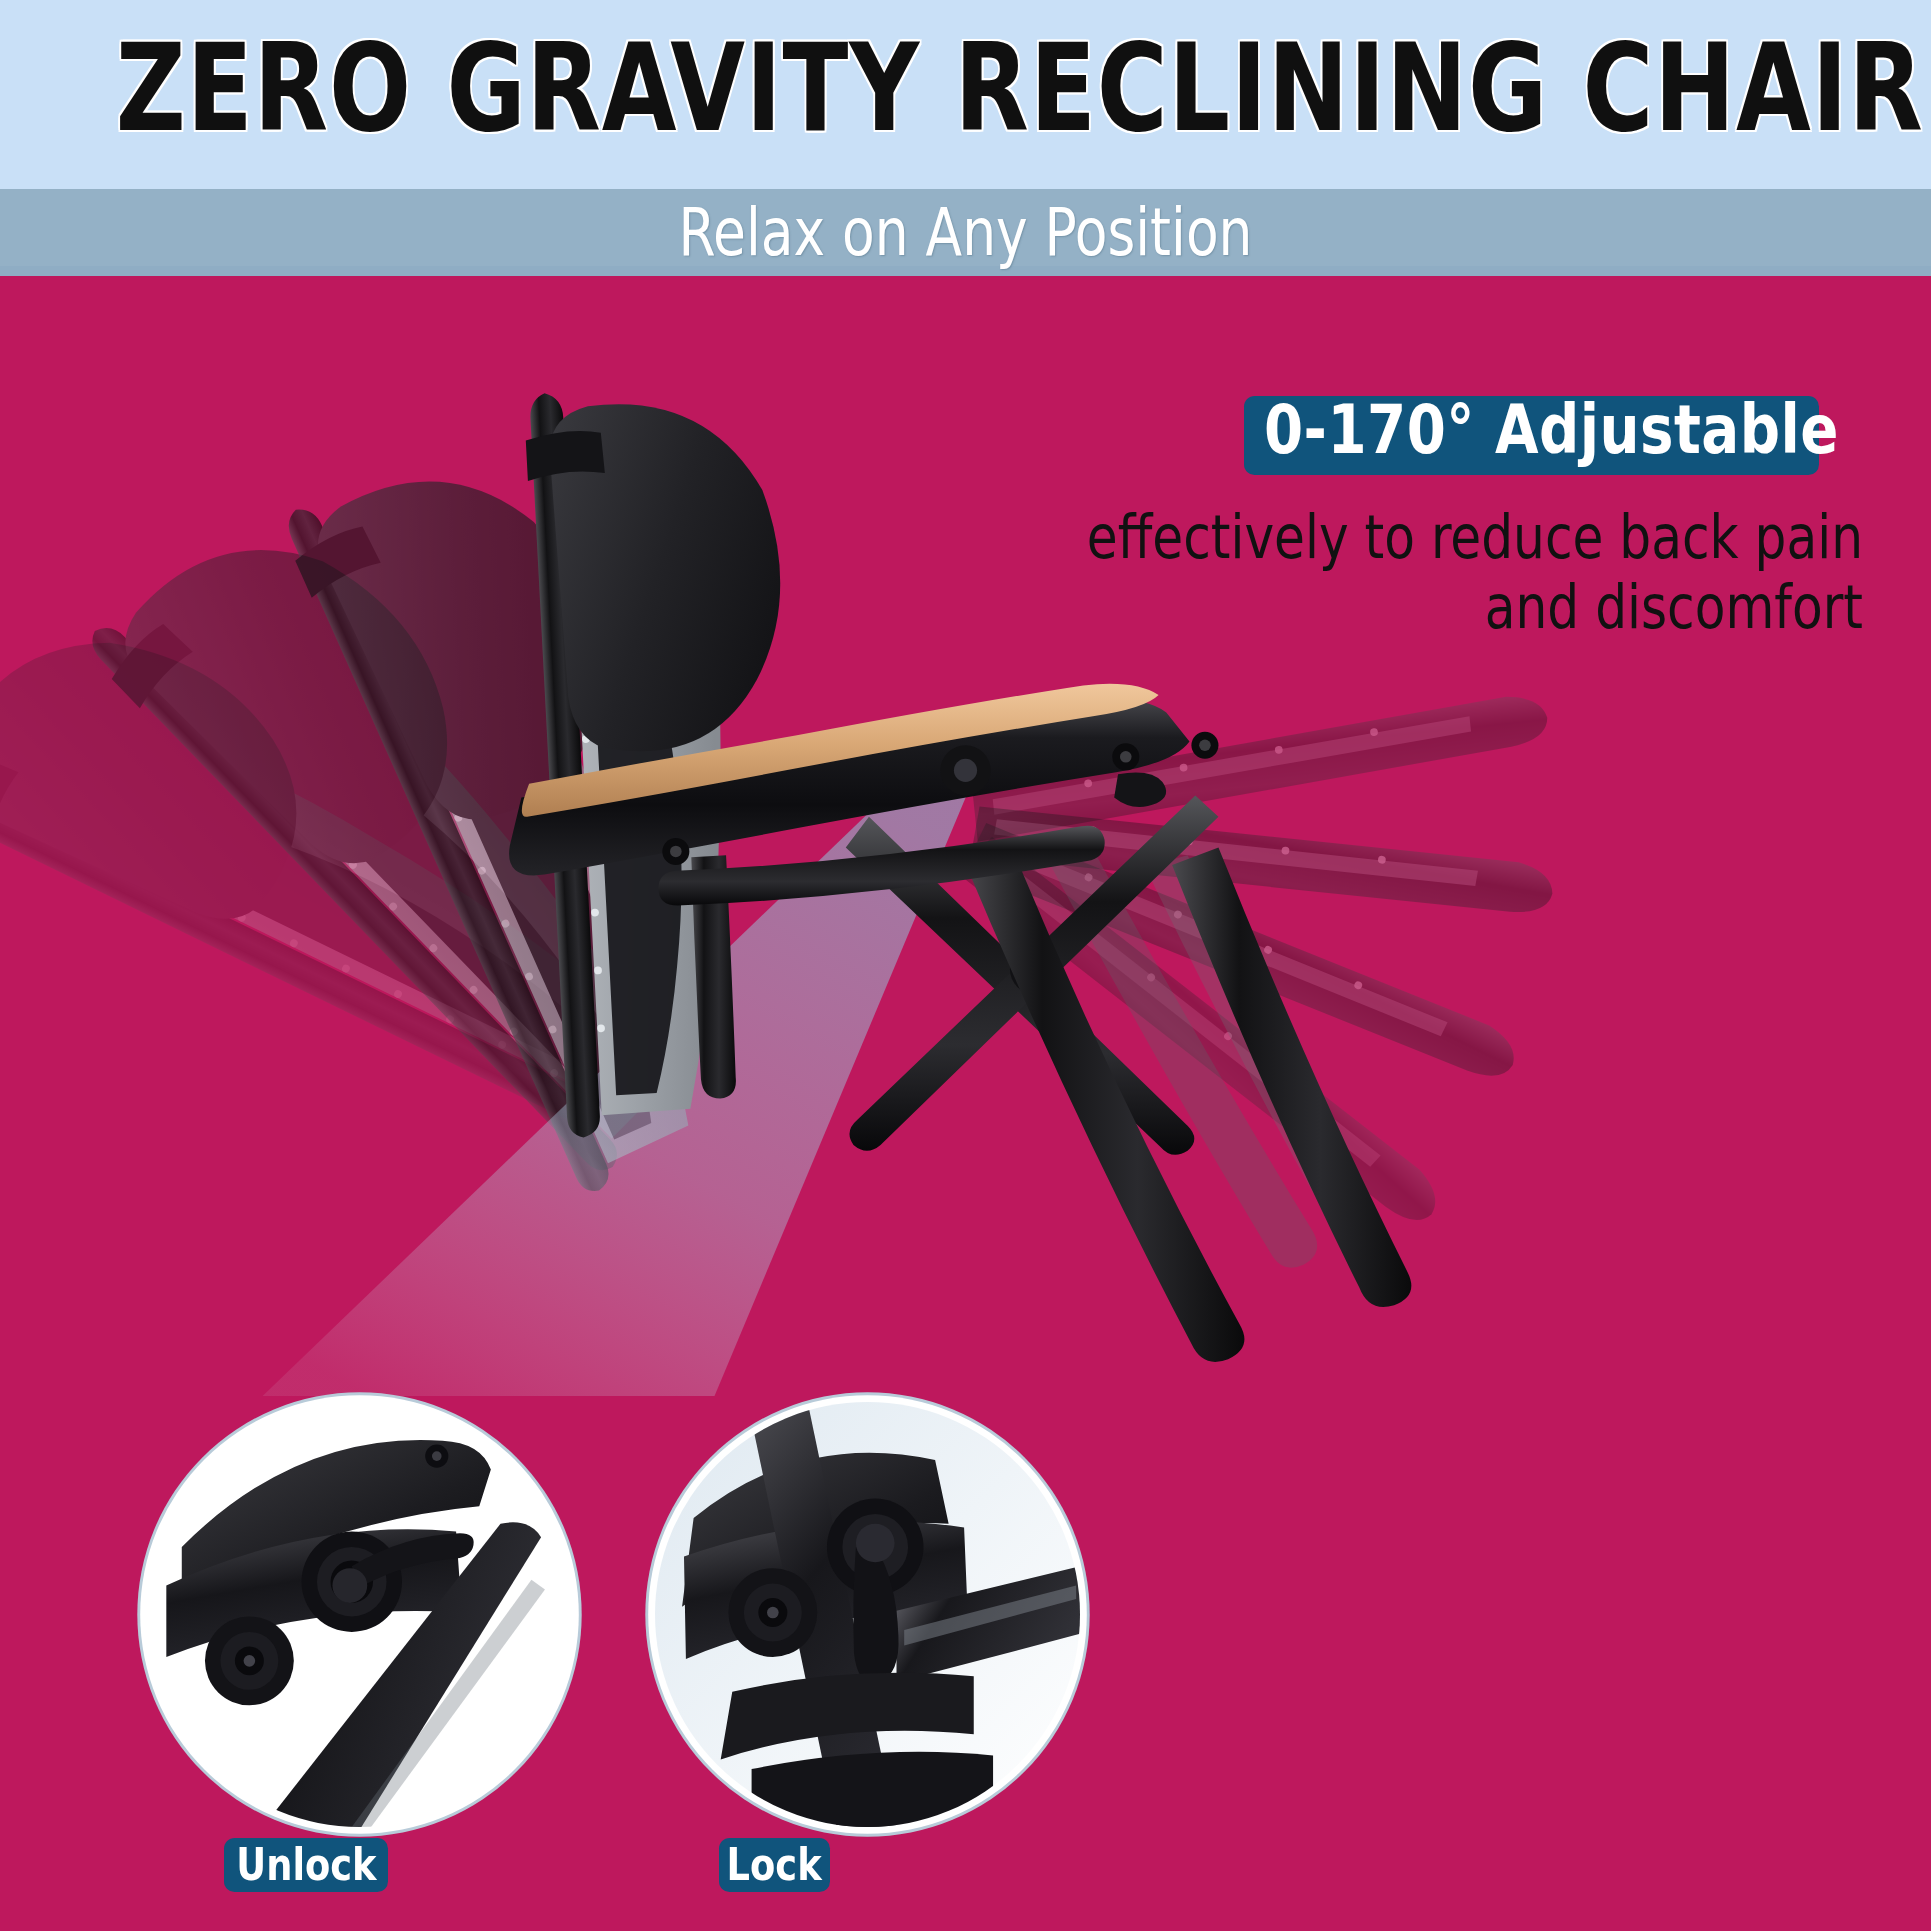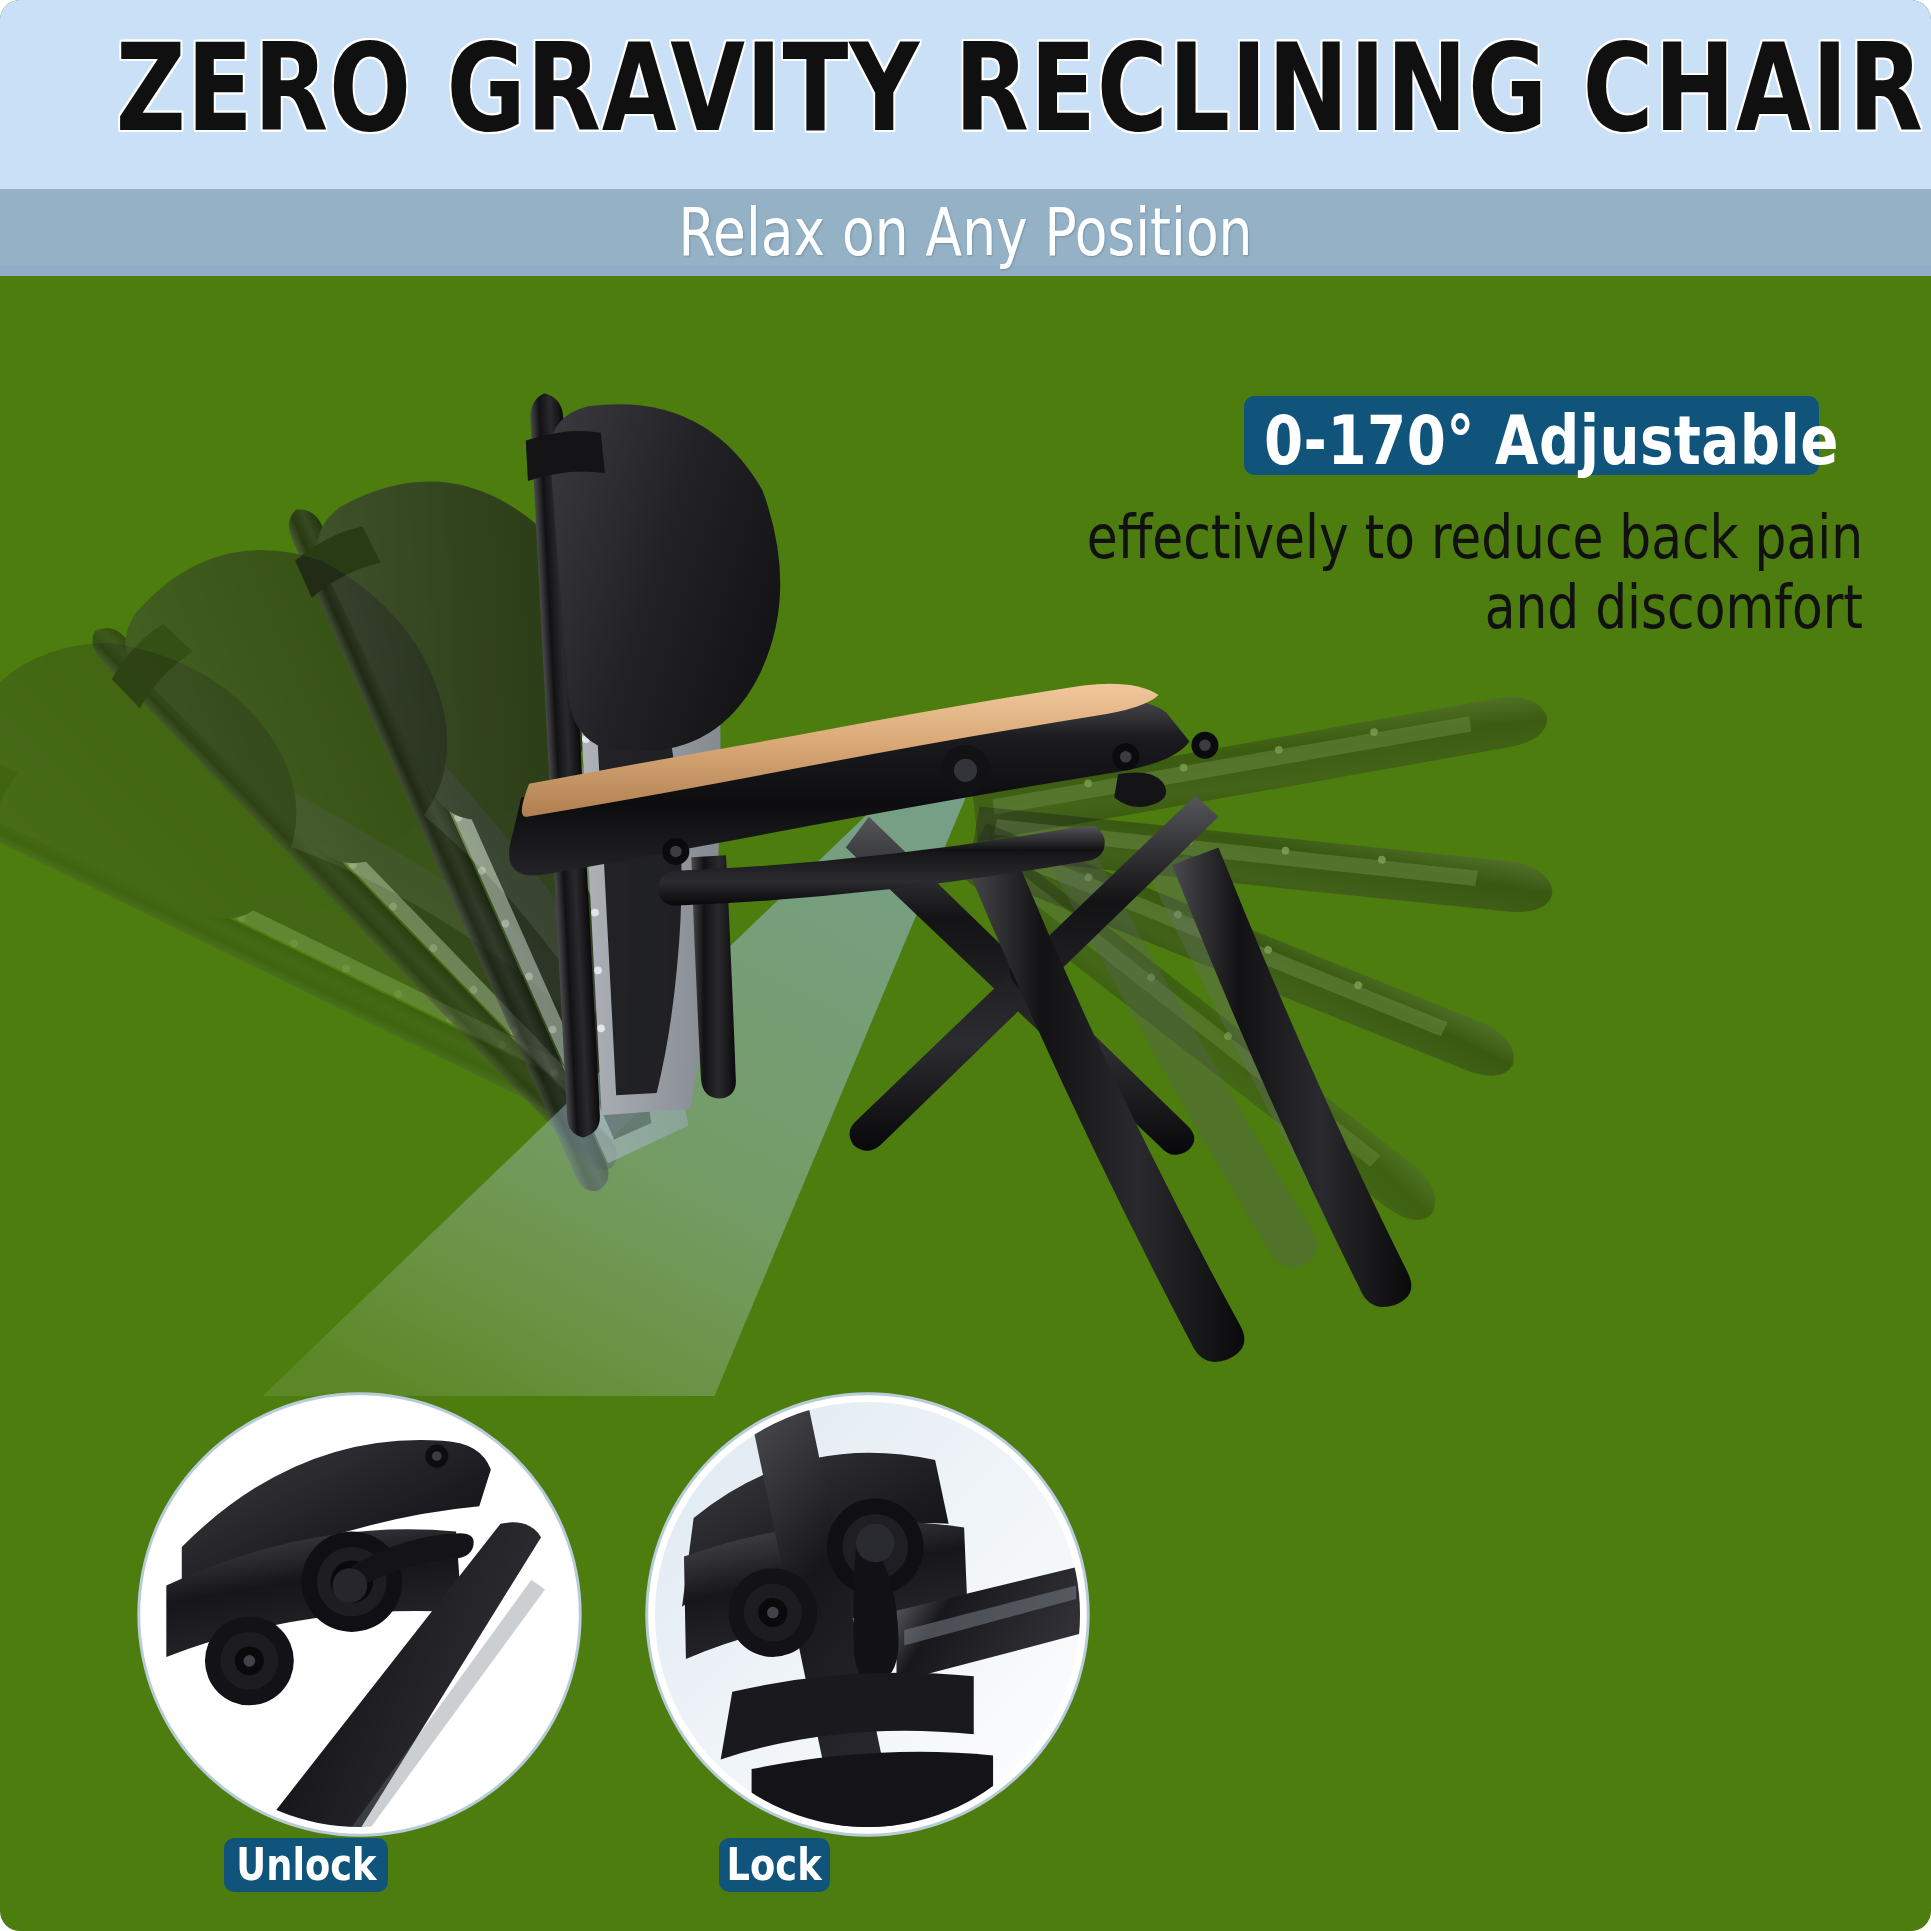--- a/index.html
+++ b/index.html
@@ -4,21 +4,21 @@
 <title>Zero Gravity Reclining Chair</title>
 <style>
   * { margin:0; padding:0; box-sizing:border-box; }
   html,body { width:1931px; height:1931px; }
   body {
     background:#ffffff;
     font-family:"Liberation Sans", sans-serif;
     overflow:hidden;
     position:relative;
   }
-  #page { position:relative; width:1931px; height:1931px; background:#4d7c0f; overflow:hidden;border-radius:20px; }
+  #page { position:relative; width:1931px; height:1931px; background:#be185d; overflow:hidden; }
 
   
   .band-light {
     position:absolute; left:0; top:0; width:1931px; height:189px;
     background:#c9e0f7;
   }
   .band-dark {
     position:absolute; left:0; top:189px; width:1931px; height:87px;
     background:#94b1c6;
   }
@@ -58,21 +58,21 @@
     text-shadow:1px 1px 1.9px rgba(80,110,130,0.45);
   }
 
   
   .badge {
     position:absolute;
     left:1244px; top:396px;
     width:575px; height:79px;
     background:#10547c;
     border-radius:10.6px;
-    display:flex; align-items:flex-end; justify-content:center;padding-left:40px;
+    display:flex; align-items:flex-start; justify-content:center;padding-left:40px;
   }
   .badge span {
     font-family:"Liberation Sans Narrow","DejaVu Sans Condensed","Liberation Sans", sans-serif;
     font-weight:600;
     font-size:68px;
     line-height:68px;
     color:#ffffff;
     transform:scaleX(0.92);
     white-space:nowrap;
     letter-spacing:0.5px;

